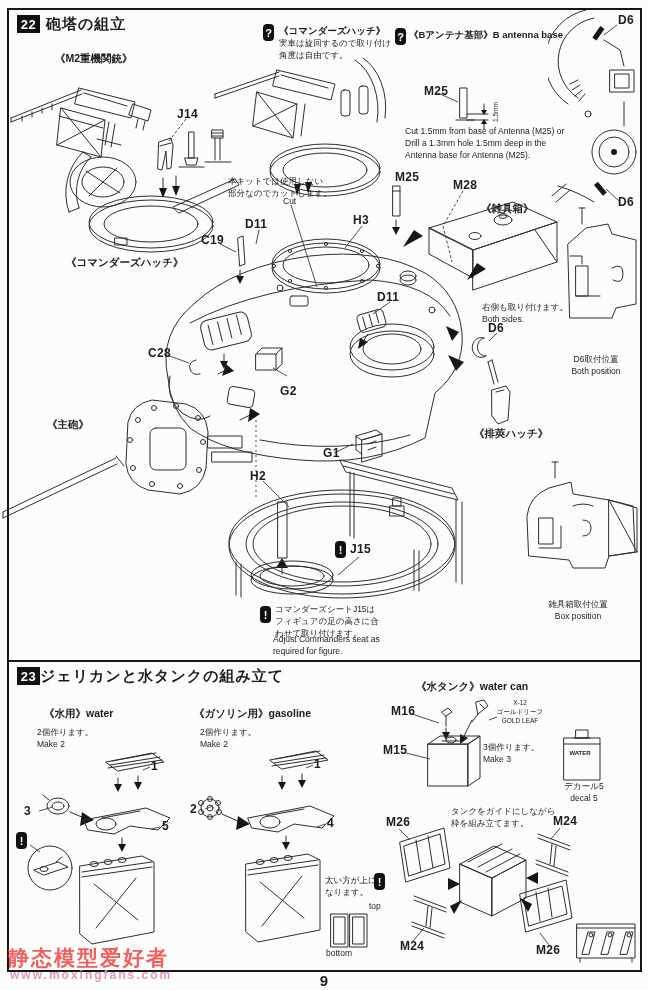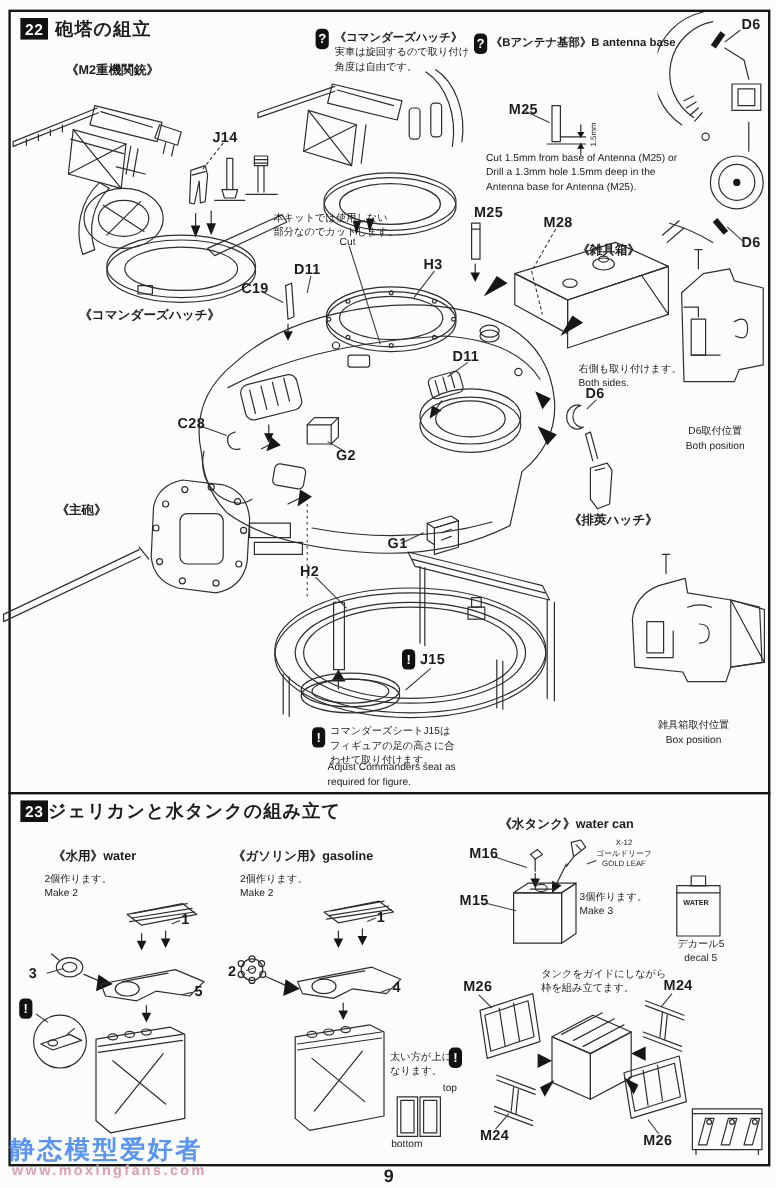--- a/index.html
+++ b/index.html
@@ -18,21 +18,21 @@
   .tiny{font-size:6.5px;line-height:1.35;white-space:pre-line;}
   .icon{background:#111;color:#fff;font-weight:bold;font-size:11px;width:11px;height:17px;
         border-radius:4px;display:flex;align-items:center;justify-content:center;}
   .draw{position:absolute;z-index:0;}
   .draw path,.draw rect,.draw ellipse,.draw circle,.draw polygon,.draw line
        {fill:none;stroke:#2e2e2e;stroke-width:1;stroke-linecap:round;stroke-linejoin:round;}
   .draw .fill, .overlay .fill{fill:#161616;stroke:none;}
   .overlay{position:absolute;left:0;top:0;z-index:1;pointer-events:none;}
   .txt{z-index:2;}
   .rot90{transform:rotate(-90deg);transform-origin:left top;}
-  .wm1{font-size:21px;font-weight:800;color:#3b82f6;letter-spacing:2px;opacity:.85;white-space:nowrap;}
+  .wm1{font-size:21px;font-weight:800;color:#ef4444;letter-spacing:2px;opacity:.85;white-space:nowrap;}
   .wm2{font-size:12px;font-weight:600;color:#dd9cb4;letter-spacing:2px;white-space:nowrap;}
   .pagenum{font-size:15px;font-weight:600;}
 </style>
 </head>
 <body>
 
 <div class="page">
   <div class="frame"></div>
   <div class="divider"></div>
 
@@ -214,21 +214,21 @@
     <path d="M30,148 Q25,170 42,185 Q58,196 70,188"></path>
     <g transform="rotate(10 101 169)">
         <rect x="88" y="160" width="26" height="18" rx="4"></rect>
       </g>
     <path d="M78,146 L88,141" stroke-width="2"></path>
       <polygon class="fill" points="86,136 94,143 82,148"></polygon>
     <path d="M120,212 Q200,227 270,207"></path>
   </svg>
 
   <div class="abs plabel txt" style="left:148px;top:346px;">C28</div>
-  <div class="abs plabel txt" style="left:280px;top:372px;">G2</div>
+  <div class="abs plabel txt" style="left:280px;top:384px;">G2</div>
   <div class="abs jlabel txt" style="left:47px;top:418px;">《主砲》</div>
 
   <svg class="draw" style="left:0px;top:380px;" width="270" height="142" viewBox="0 0 270 142">
     <path d="M3,132 L116,78 M3,138 L117,84 M3,132 L3,138"></path>
     <path d="M116,76 L124,86"></path>
     <path d="M128,42 Q132,24 152,20 L186,24 Q206,30 208,52 L206,88 Q202,110 180,114 L148,110 Q128,104 126,84 Z"></path>
     <rect x="150" y="48" width="36" height="42" rx="6"></rect>
     <circle cx="138" cy="40" r="2.5"></circle>
       <circle cx="154" cy="28" r="2.5"></circle>
       <circle cx="176" cy="26" r="2.5"></circle>

